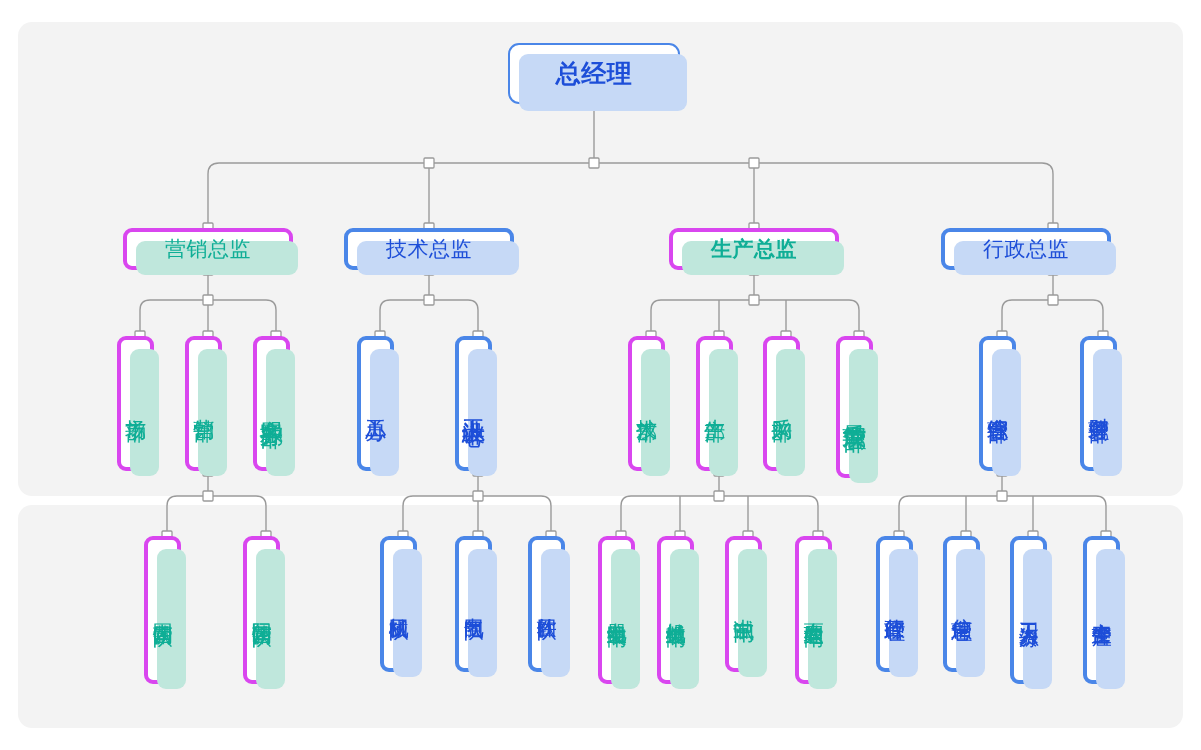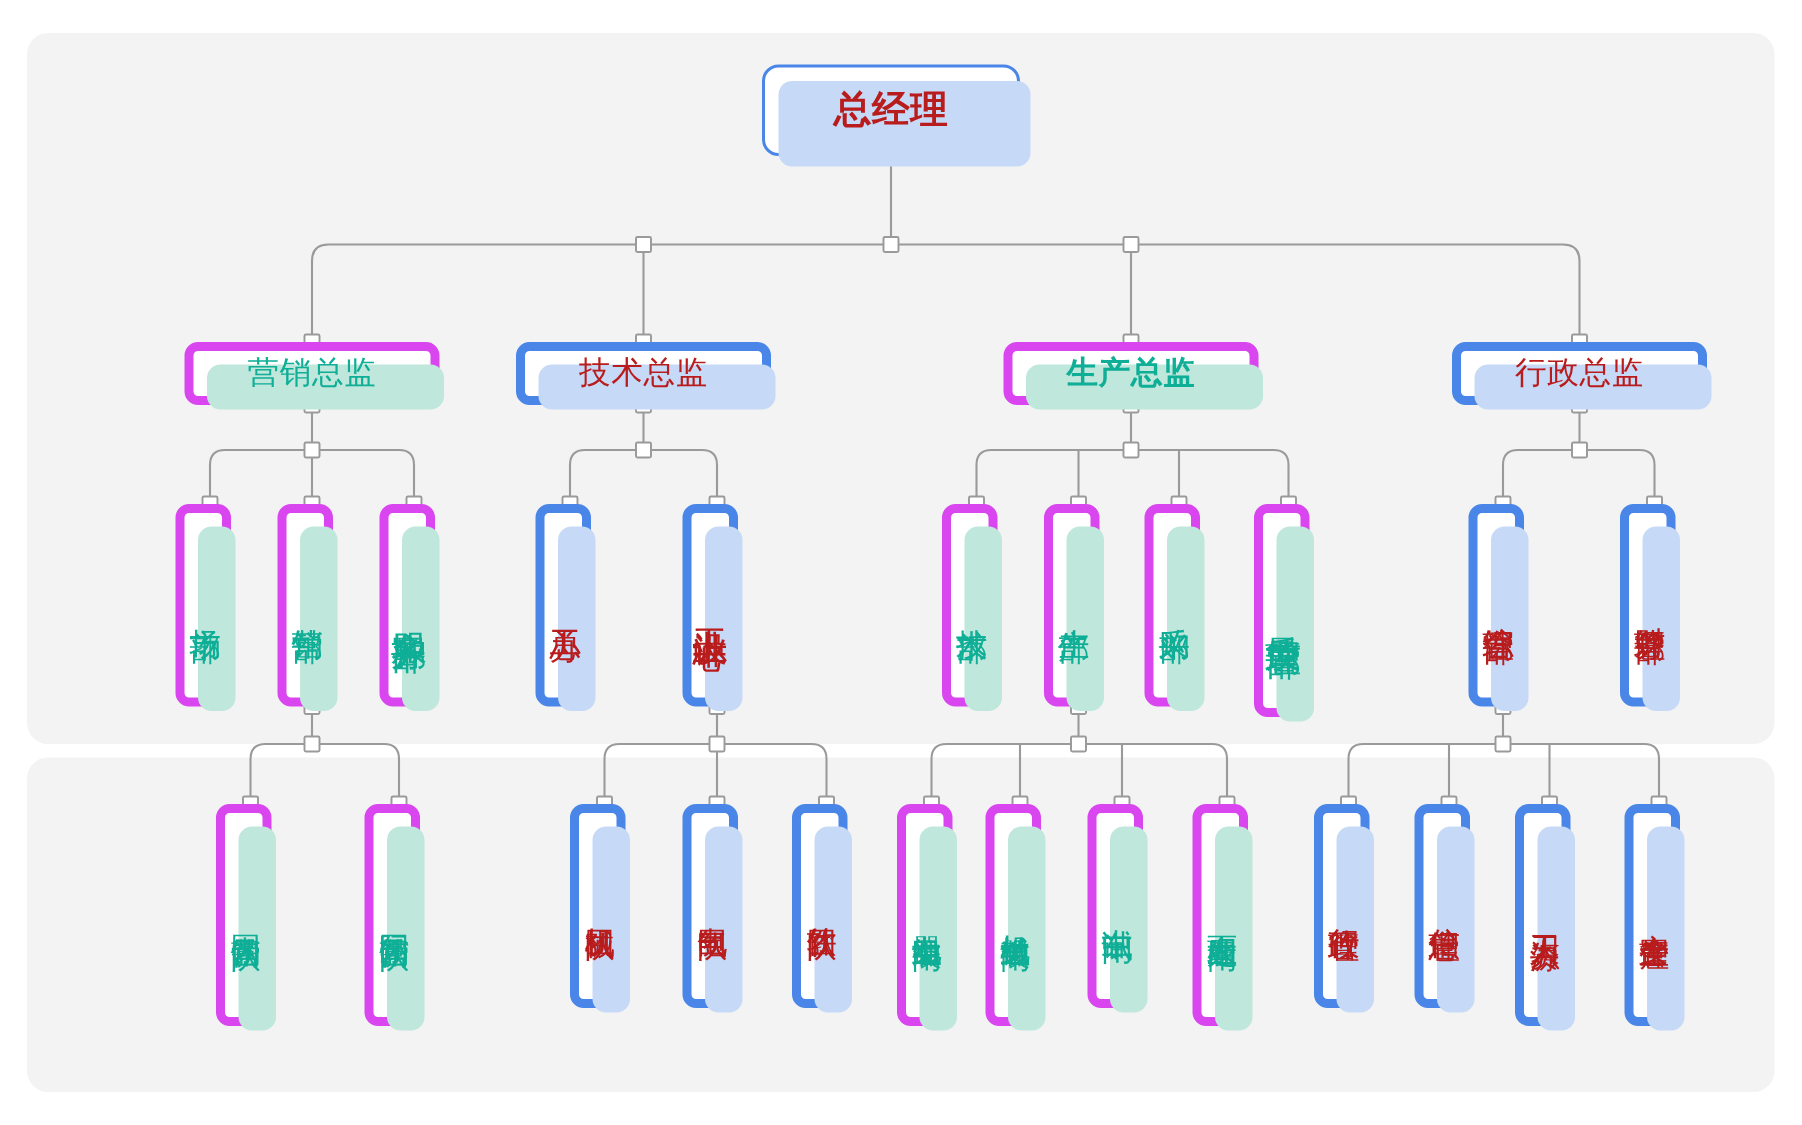--- a/index.html
+++ b/index.html
@@ -40,21 +40,21 @@
     stroke: #9a9a9a;
     stroke-width: 1.3;
   }
 
   
   .node {
     position: absolute;
     box-sizing: border-box;
     background: #ffffff;
     border-radius: 9px;
-    border: 6px solid #d946ef;
+    border: 4px solid #d946ef;
     display: flex;
     align-items: center;
     justify-content: center;
     z-index: 3;
   }
   .node .shadow {
     position: absolute;
     left: 9px;
     top: 9px;
     width: 100%;
@@ -66,21 +66,21 @@
   .node.blue { border-color: #4a86e8; }
   .node.blue .shadow { background: #c6d9f6; }
 
   .node .label {
     color: #0fae96;
     line-height: 1.08;
     text-align: center;
     letter-spacing: 0.5px;
     white-space: nowrap;
   }
-  .node.blue .label { color: #b91c1c; }
+  .node.blue .label { color: #1d4ed8; }
 
   .node.vertical .label {
     writing-mode: vertical-rl;
     text-orientation: upright;
     letter-spacing: 1px;
   }
 
   .node.root {
     border-width: 2px;
     border-radius: 11px;
@@ -209,21 +209,21 @@
     <span class="label">营销总监</span>
   </div>
   <div class="node director blue" style="left:344px; top:228px; width:170px; height:42px;">
     <span class="shadow"></span>
     <span class="label">技术总监</span>
   </div>
   <div class="node director" style="left:669px; top:228px; width:170px; height:42px;font-weight:bold;">
     <span class="shadow"></span>
     <span class="label">生产总监</span>
   </div>
-  <div class="node director blue" style="left:968px; top:228px; width:170px; height:42px;">
+  <div class="node director blue" style="left:941px; top:228px; width:170px; height:42px;">
     <span class="shadow"></span>
     <span class="label">行政总监</span>
   </div>
 
   <div class="node vertical" style="left:117px; top:336px; width:37px; height:135px;">
     <span class="shadow"></span>
     <span class="label" style="font-size:21px;">市场部</span>
   </div>
   <div class="node vertical" style="left:185px; top:336px; width:37px; height:135px;">
     <span class="shadow"></span>

